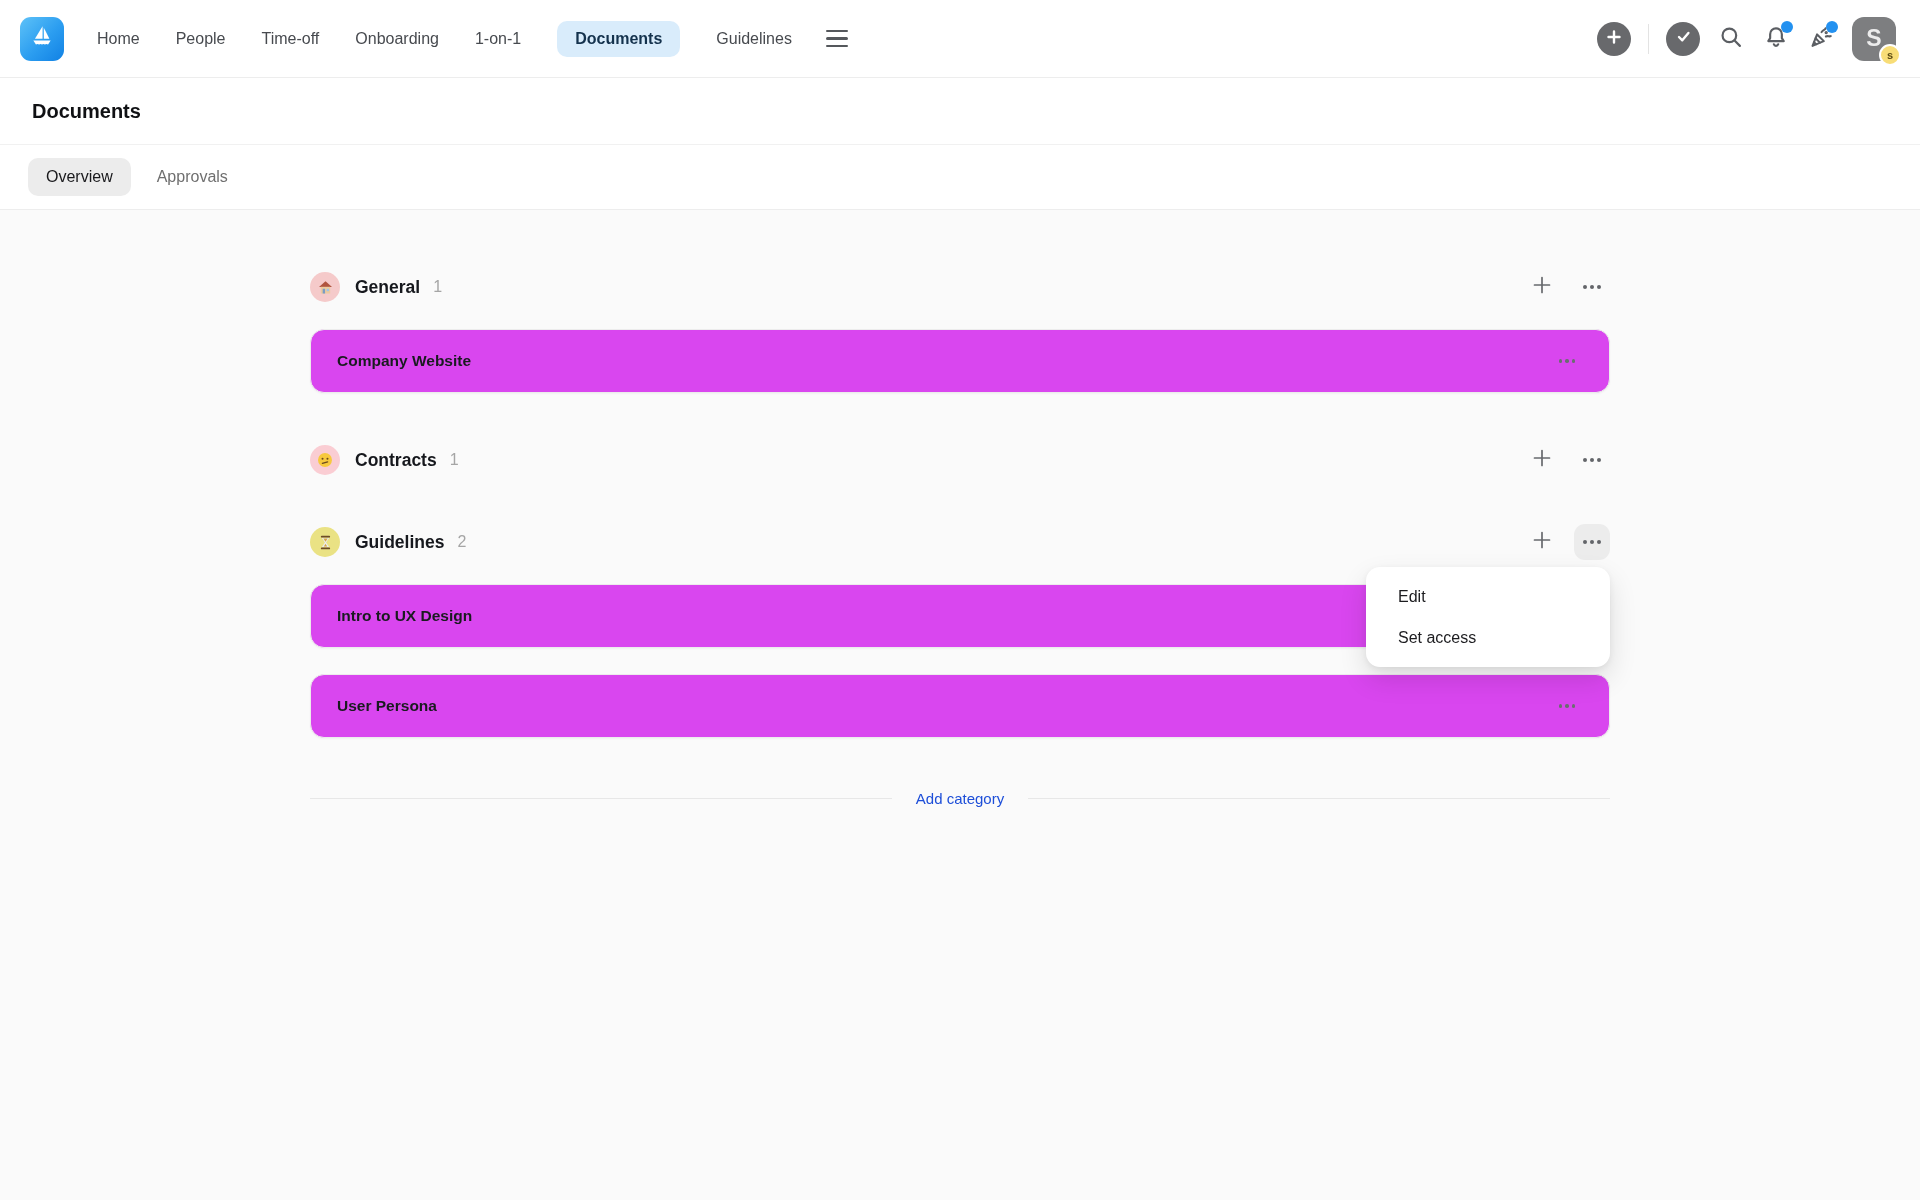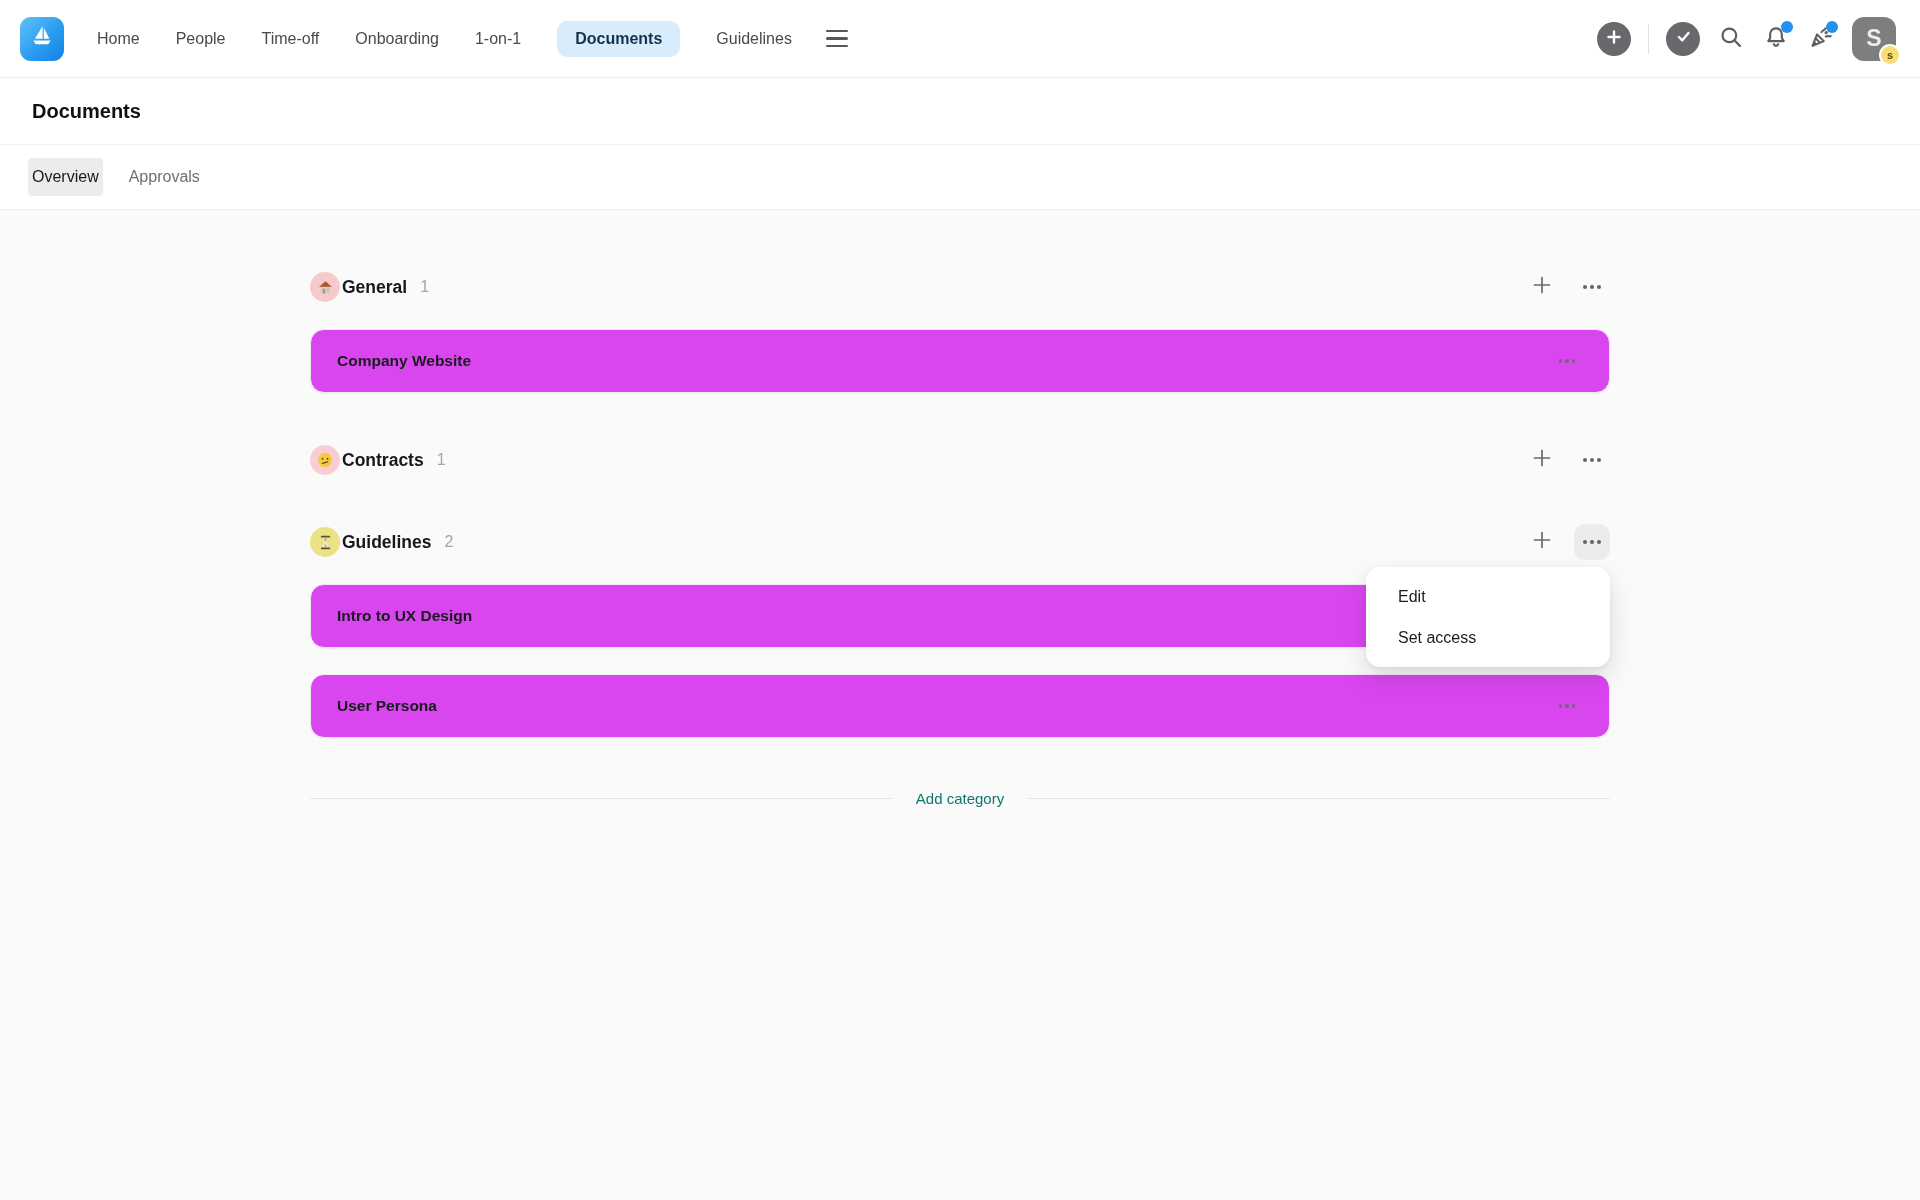--- a/index.html
+++ b/index.html
@@ -35,29 +35,29 @@
     display:flex; align-items:center; justify-content:center;
     font-size:11px; font-weight:700; color:#5c4b13; }
 
   
   .title-row { height:67px; background:#fff; border-bottom:1px solid #f1f1f1;
     display:flex; align-items:center; padding:0 32px; }
   .page-title { font-size:20px; font-weight:700; color:#101114; }
   .tabs-row { height:65px; background:#fff; border-bottom:1px solid #ededed;
     display:flex; align-items:center; padding:0 28px; gap:26px; font-size:16px; }
   .tab { color:#6f6f6f; padding:10px 0; cursor:pointer; }
-  .tab.active { background:#ececec; border-radius:4px; padding:10px 4px; color:#19191c; }
+  .tab.active { background:#ececec; border-radius:10px; padding:10px 18px; color:#19191c; }
 
   
   .content { width:1300px; margin:0 auto; padding-top:62px; }
   .category { margin-bottom:52px; position:relative; }
   .sec-head { display:flex; align-items:center; height:30px; margin-bottom:27px; }
   .emoji-circle { width:30px; height:30px; border-radius:50%;
     display:flex; align-items:center; justify-content:center; }
-  .sec-name { font-size:17.5px; font-weight:700; color:#16181d; margin-left:2px; }
+  .sec-name { font-size:17.5px; font-weight:700; color:#16181d; margin-left:15px; }
   .sec-count { font-size:16px; color:#a5a5a5; margin-left:13px; }
   .sec-actions { margin-left:auto; display:flex; align-items:center; gap:14px; }
   .icon-btn { width:36px; height:36px; border-radius:11px; display:flex;
     align-items:center; justify-content:center; cursor:pointer; color:#67696d; }
   .icon-btn.active { background:#ececec; }
   .dots { display:flex; gap:3px; }
   .dots i { width:4px; height:4px; border-radius:50%; background:#636569; }
   .dots.small i { width:3.5px; height:3.5px; background:#6b6d71; }
 
   .cards { display:flex; flex-direction:column; gap:26px; }
@@ -70,21 +70,21 @@
   
   .menu { position:absolute; top:40px; right:0; width:244px; background:#fff;
     border-radius:14px; padding:9px 8px; z-index:10;
     box-shadow:0 12px 28px rgba(0,0,0,.12), 0 2px 6px rgba(0,0,0,.06); }
   .menu-item { padding:11px 24px; font-size:16px; color:#1c1c1f; cursor:pointer; line-height:19px; }
   .menu-item.danger { color:#e2372f; }
 
   
   .add-category { margin-top:50px; display:flex; align-items:center; gap:24px; cursor:pointer; }
   .add-category .line { flex:1; height:1px; background:#e7e7e7; }
-  .add-category .label { font-size:15px; color:#0f766e; white-space:nowrap; }
+  .add-category .label { font-size:15px; color:#1d4ed8; white-space:nowrap; }
 </style>
 </head>
 <body>
 
 <header class="topnav">
   <div class="logo">
     <span>
       <svg width="26" height="26" viewBox="0 0 24 24" fill="#ffffff">
         <path d="M12.5 2 L12.5 13.5 L5.5 13.5 Z"></path>
         <path d="M13.7 3.5 L13.7 13.5 L18.8 13.5 Z"></path>

